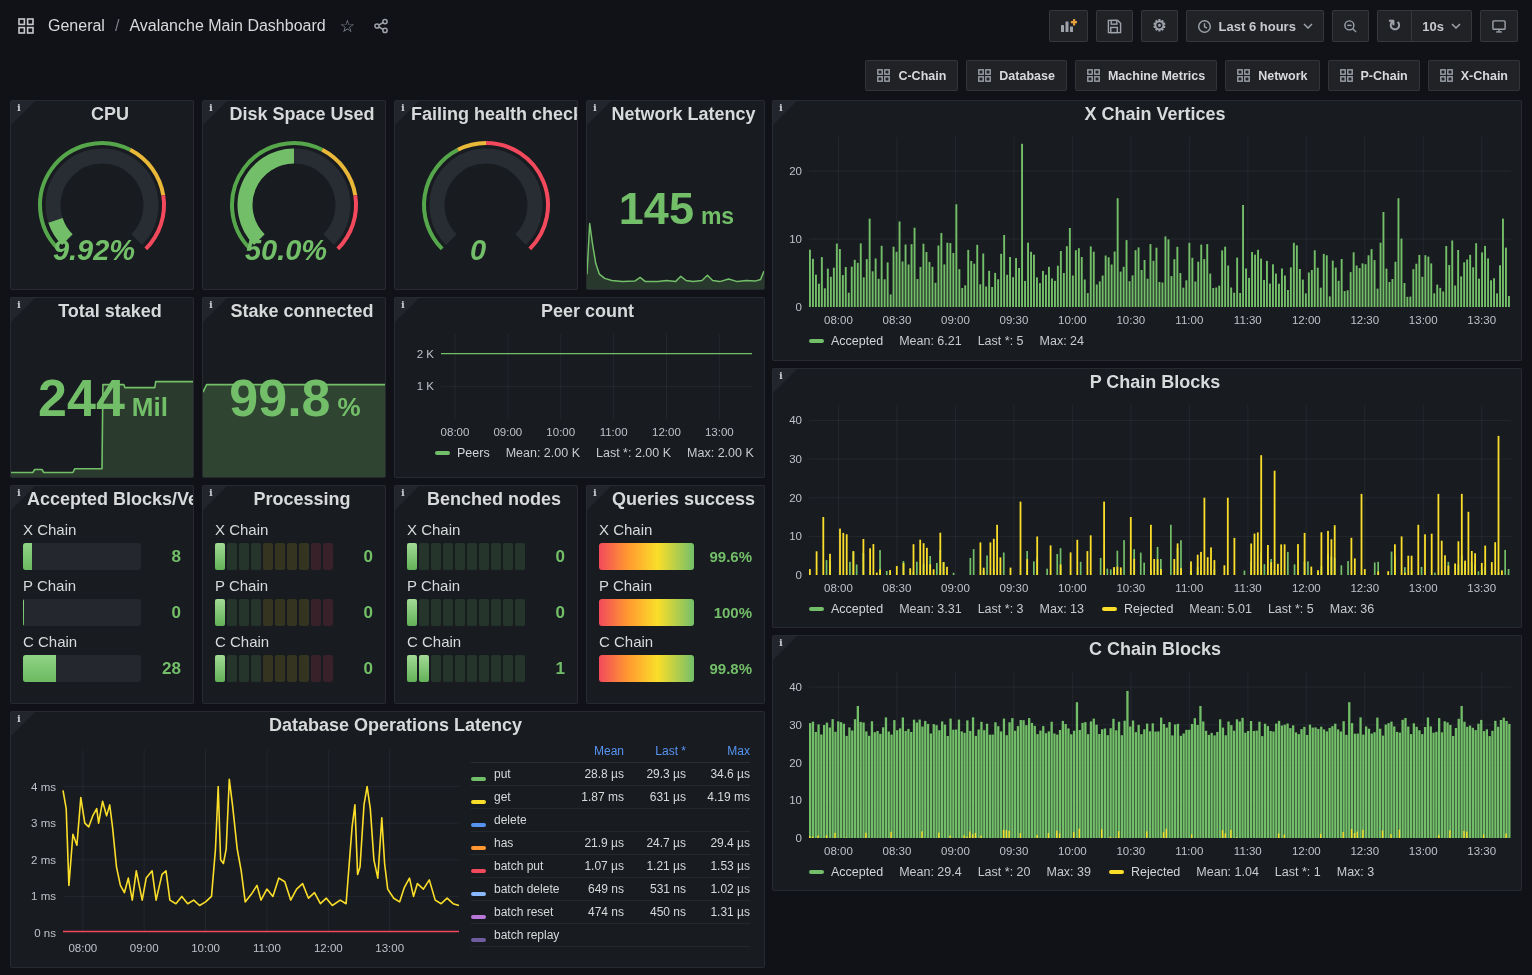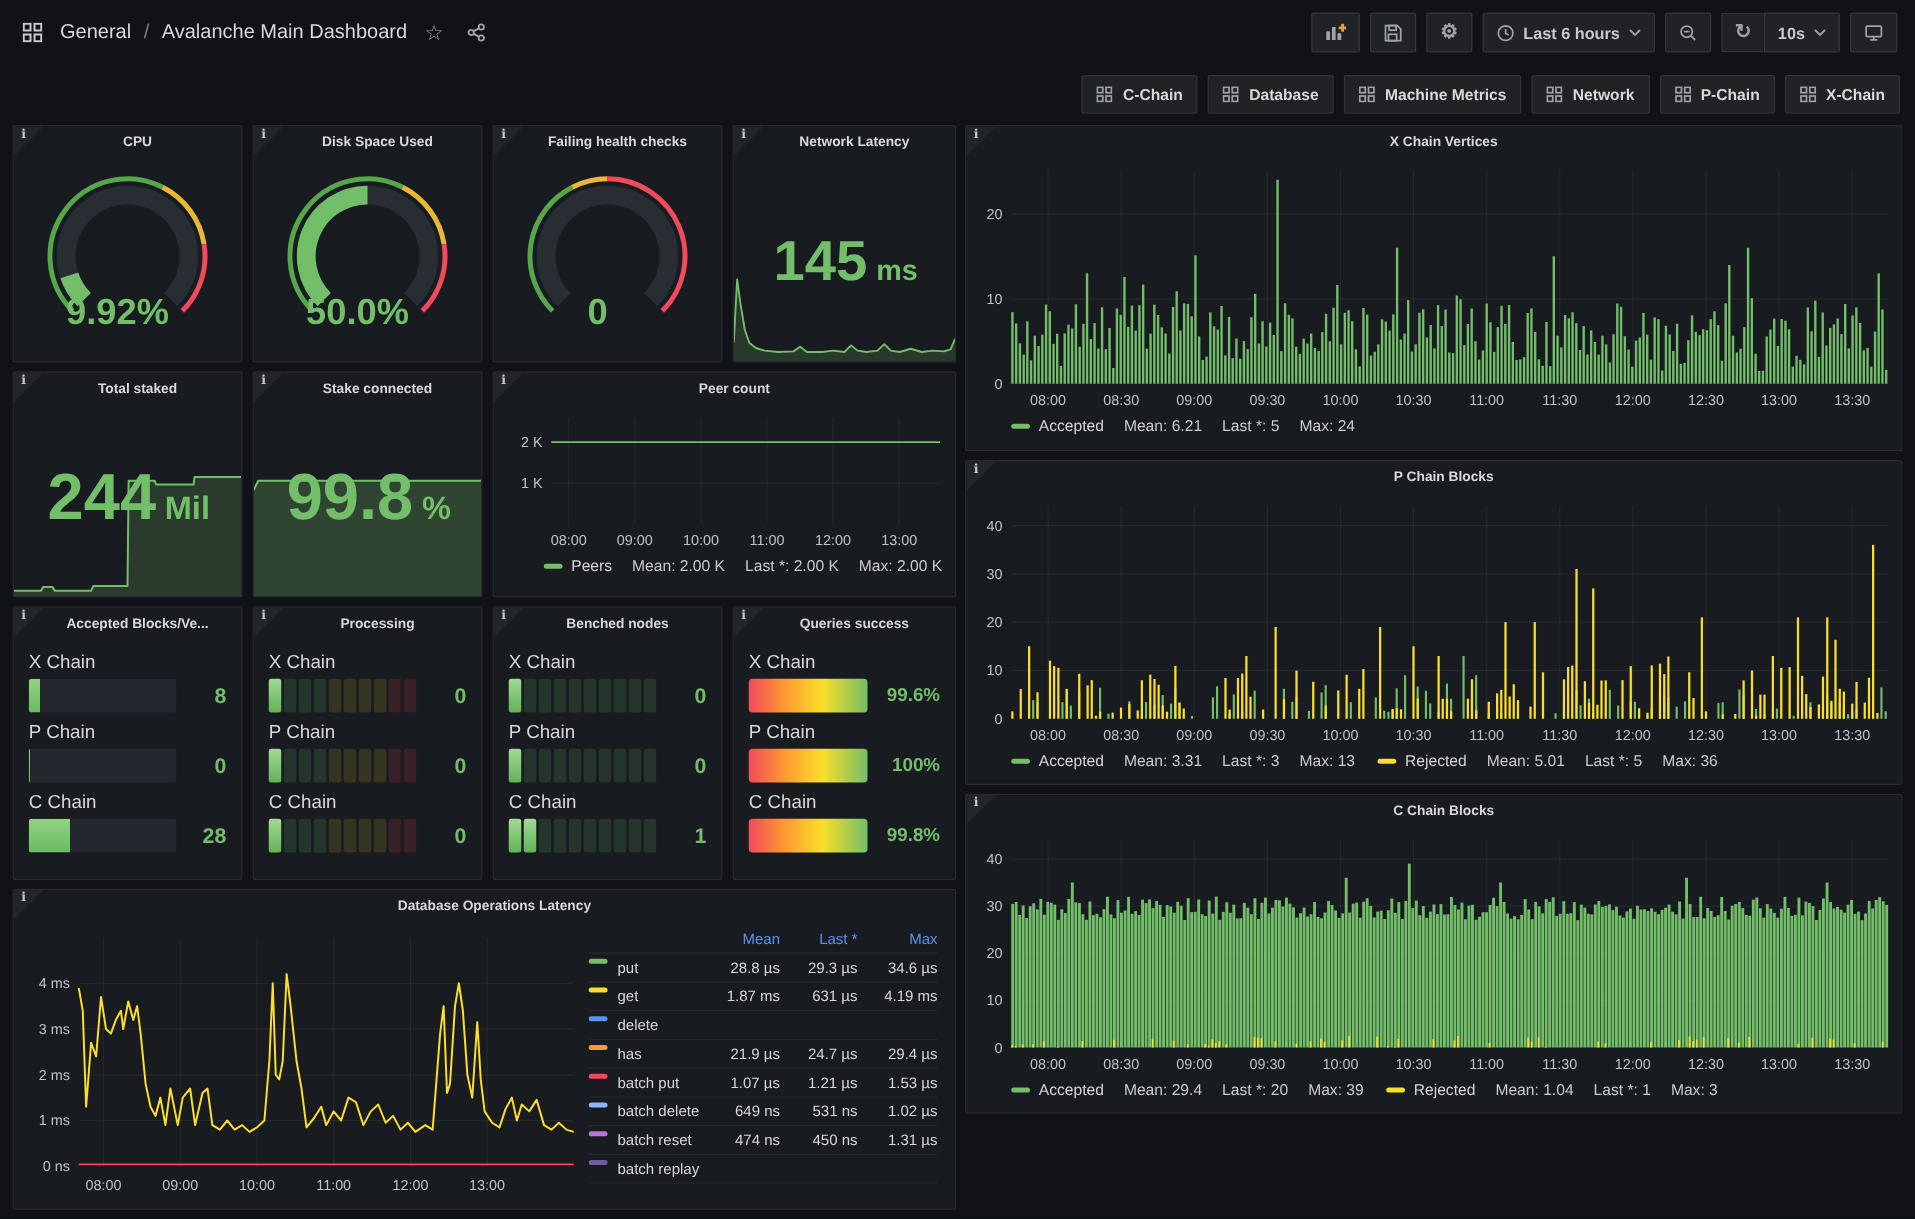--- a/index.html
+++ b/index.html
@@ -22,29 +22,29 @@
   .btn-group .btn:last-child{border-radius:0 2px 2px 0;}
   
   .links{position:absolute;top:60px;right:12px;display:flex;gap:8px;}
   .link-btn{display:flex;align-items:center;gap:8px;height:31px;padding:0 11px;background:#202226;
        border:1px solid rgba(204,204,220,.11);border-radius:2px;color:#d8d9da;
        font-size:12.5px;font-weight:700;font-family:inherit;cursor:pointer;}
   .link-btn svg{color:#9da2ab;}
   
   .panel{position:absolute;background:#181b1f;border:1px solid rgba(204,204,220,.09);
          border-radius:2px;box-sizing:border-box;overflow:hidden;}
-  .panel-title{height:26px;line-height:26px;text-align:center;font-size:11px;font-weight:700;
+  .panel-title{height:26px;line-height:26px;text-align:center;font-size:18px;font-weight:700;
                color:#d8d9da;white-space:nowrap;overflow:hidden;cursor:pointer;padding-left:16px;}
   .corner{position:absolute;top:0;left:0;width:0;height:0;border-top:24px solid #22252c;
           border-right:24px solid transparent;cursor:pointer;z-index:3;}
   .corner span{position:absolute;top:-23px;left:6px;font-family:"DejaVu Serif",serif;
                font-weight:700;font-size:10px;color:#c7c9cc;}
   .gauge-svg{display:block;margin:4px auto 0;}
   .gauge-value{position:absolute;left:0;right:16px;bottom:22px;text-align:center;
-               font-size:29px;font-weight:700;color:#73bf69;z-index:2;}
+               font-size:29px;font-weight:700;color:#73bf69;z-index:2;font-style:italic;}
   .stat{position:absolute;left:2px;right:0;text-align:center;color:#73bf69;font-weight:700;z-index:2;}
   .stat .num{font-size:52px;}
   .stat .unit{font-size:26px;margin-left:7px;}
   .stat.small .num{font-size:45px;}
   .stat.small .unit{font-size:23px;}
   .spark{position:absolute;left:0;bottom:0;z-index:1;}
   .ts{display:block;margin-left:2px;cursor:crosshair;}
   svg text{fill:#bfc2c8;font-size:11.5px;font-family:"Liberation Sans",sans-serif;}
   
   .rows{padding:2px 12px;}
@@ -68,21 +68,21 @@
   .leg-item{display:flex;align-items:center;gap:7px;}
   .leg-label{cursor:pointer;color:#d4d5d8;}
   .leg-stat{margin-left:9px;color:#c9cbce;}
   .swatch{width:15px;height:4px;border-radius:2px;display:inline-block;flex:none;}
   
   .db-body{display:flex;padding:0 2px;}
   .lt{flex:1;display:grid;grid-template-columns:auto 64px 62px 64px;align-content:start;
       font-size:12px;padding:2px 12px 0 4px;}
   .lt-cell{padding:4px 0;text-align:right;color:#d8d9da;}
   .lt-cell.hdr{color:#5794f2;font-weight:400;border-bottom:1px solid rgba(204,204,220,.1);}
-  .lt-cell.name{display:flex;align-items:flex-start;gap:8px;text-align:left;cursor:pointer;}
+  .lt-cell.name{display:flex;align-items:flex-end;gap:8px;text-align:left;cursor:pointer;}
   .lt-cell.bt{border-bottom:1px solid rgba(204,204,220,.07);}
 </style>
 </head>
 <body>
 
 <div class="app">
 
   <header class="topbar">
     <div class="crumbs">
       <span class="icon-btn">

